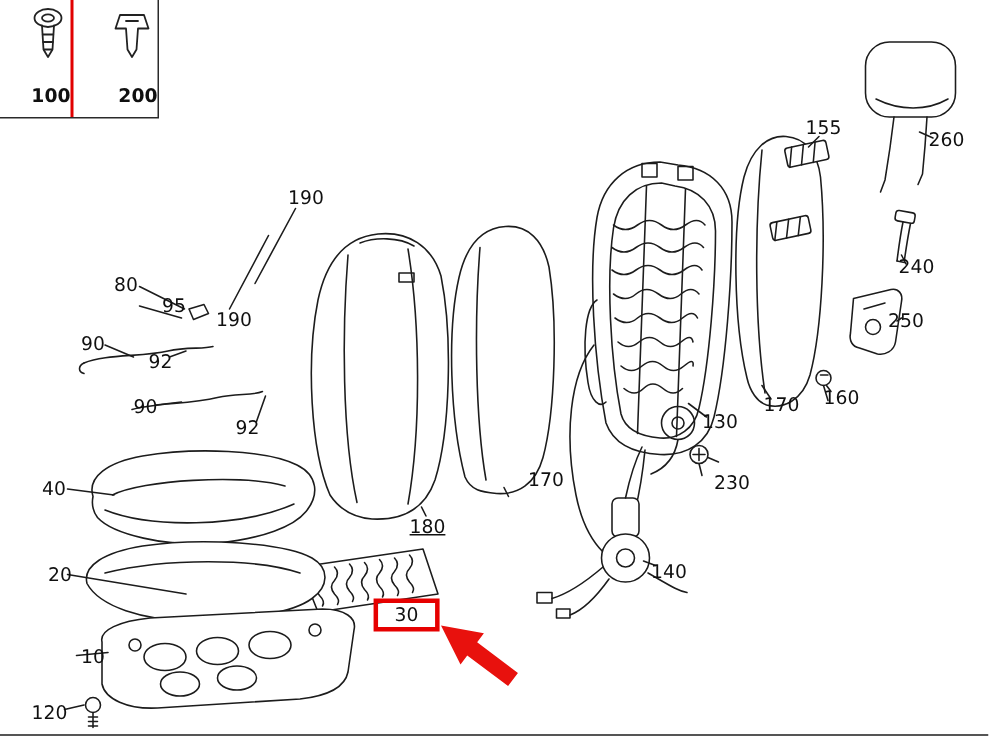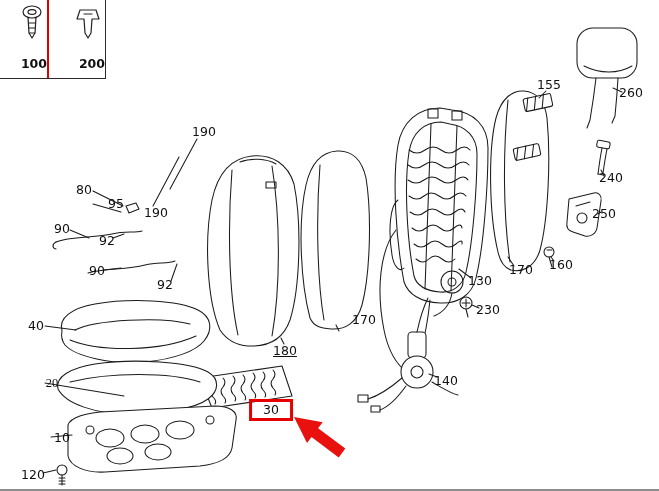--- a/index.html
+++ b/index.html
@@ -235,30 +235,30 @@
   <div class="callout-layer">
       <span class="callout" style="left: 204px; top: 132px;">190</span>
       <span class="callout" style="left: 156px; top: 213px;">190</span>
       <span class="callout" style="left: 84px; top: 190px;">80</span>
       <span class="callout" style="left: 84px; top: 204px; margin-left: 32px;">95</span>
       <span class="callout" style="left: 62px; top: 229px;">90</span>
       <span class="callout" style="left: 107px; top: 241px;">92</span>
       <span class="callout" style="left: 97px; top: 271px;">90</span>
       <span class="callout" style="left: 165px; top: 285px;">92</span>
       <span class="callout" style="left: 36px; top: 326px;">40</span>
-      <span class="callout" style="left: 52px; top: 383px; font-family: Liberation Serif, serif;">20</span>
+      <span class="callout" style="left: 40px; top: 383px;">20</span>
       <span class="callout" style="left: 42px; top: 438px; margin-left: 20px;">10</span>
       <span class="callout" style="left: 33px; top: 475px;">120</span>
       <span class="callout" style="left: 285px; top: 351px; text-decoration: underline;">180</span>
       <span class="callout" style="left: 340px; top: 320px; margin-left: 24px;">170</span>
       <span class="callout highlighted" style="left: 271px; top: 410px;">30</span>
       <span class="callout" style="left: 549px; top: 85px;">155</span>
       <span class="callout" style="left: 631px; top: 93px;">260</span>
       <span class="callout" style="left: 611px; top: 178px;">240</span>
       <span class="callout" style="left: 604px; top: 214px;">250</span>
       <span class="callout" style="left: 521px; top: 270px;">170</span>
       <span class="callout" style="left: 561px; top: 265px;">160</span>
       <span class="callout" style="left: 480px; top: 281px;">130</span>
-      <span class="callout" style="left: 488px; top: 310px; text-align: right;">230</span>
+      <span class="callout" style="left: 488px; top: 322px; text-align: right;">230</span>
       <span class="callout" style="left: 446px; top: 381px;">140</span>
     </div>
 
 </div>
 
 </body></html>

